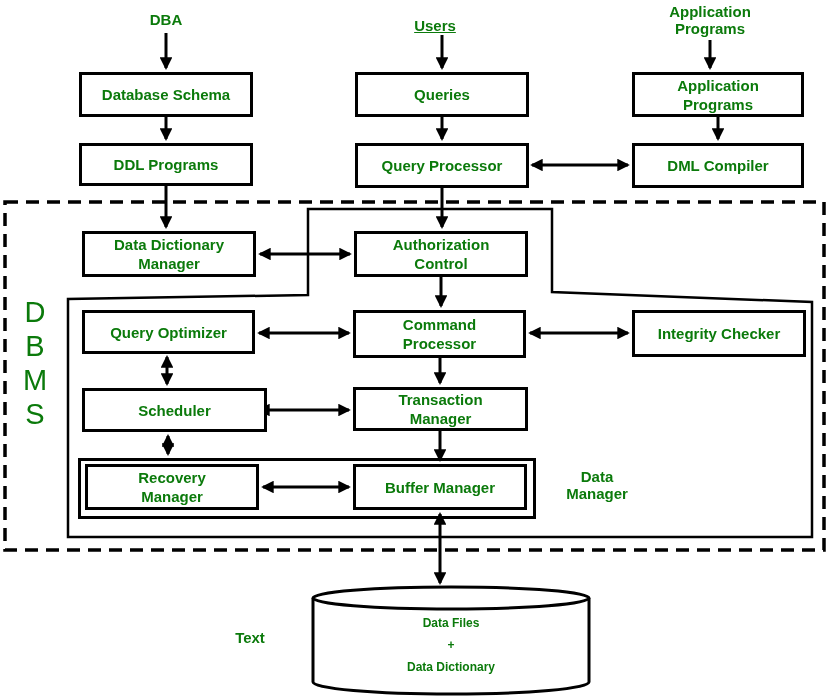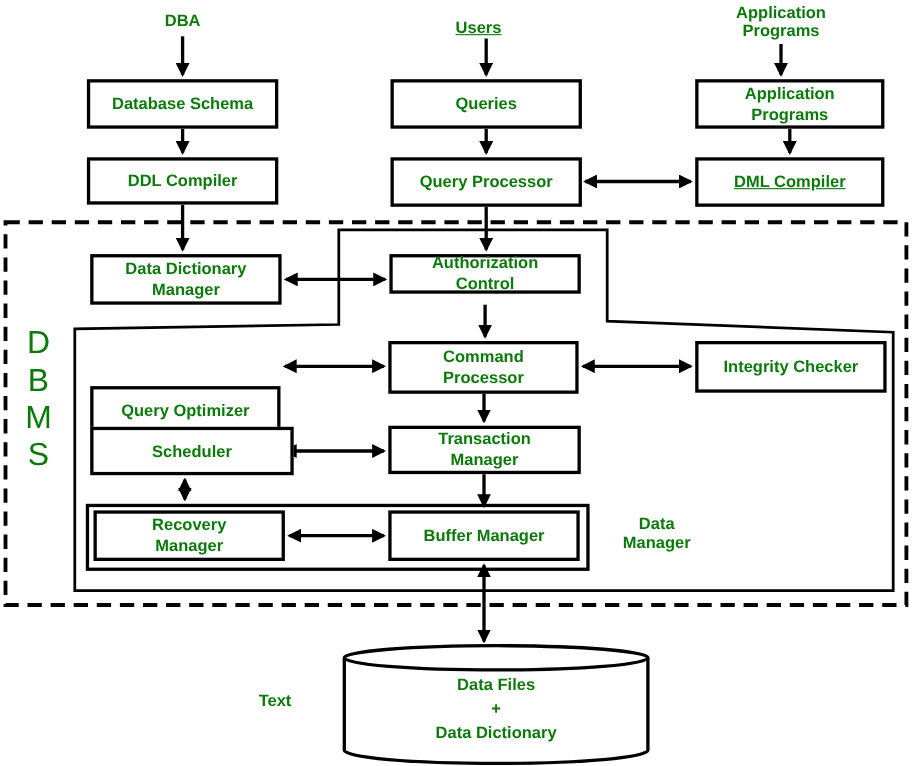--- a/index.html
+++ b/index.html
@@ -26,21 +26,21 @@
     position:absolute; box-sizing:border-box; border:3px solid #000;
     background:transparent; z-index:2;
   }
   #dbms-letters {
     position:absolute; left:18px; top:295px; width:34px;
     color:var(--green,#0b7a0b); font-size:29px; line-height:34px;
     font-weight:400; text-align:center; white-space:pre-line; z-index:3;
   }
   #cylinder-label {
     position:absolute; left:341px; top:612px; width:220px;
-    color:var(--green,#0b7a0b); font-weight:bold; font-size:15px;
+    color:var(--green,#0b7a0b); font-weight:bold; font-size:12px;
     line-height:22px; text-align:center; white-space:pre-line; z-index:3;
   }
 </style>
 </head>
 <body>
 
 <div id="stage">
 
   <svg id="wires" viewBox="0 0 830 696" xmlns="http://www.w3.org/2000/svg">
     <defs>
@@ -84,31 +84,31 @@
   </svg>
 
   <div class="frame" style="left:78px; top:458px; width:458px; height:61px;"></div>
 
   <div class="lbl" style="left:136px; top:11px; width:60px;">DBA</div>
   <div class="lbl" style="left:405px; top:17px; width:60px;text-decoration:underline;">Users</div>
   <div class="lbl" style="left:649px; top:3px; width:122px;">Application
 Programs</div>
 
   <div class="box" style="left:79px; top:72px; width:174px; height:45px;">Database Schema</div>
-  <div class="box" style="left:79px; top:143px; width:174px; height:43px;">DDL Compiler</div>
+  <div class="box" style="left:79px; top:143px; width:174px; height:43px;">DDL Programs</div>
   <div class="box" style="left:355px; top:72px; width:174px; height:45px;text-align:center;">Queries</div>
   <div class="box" style="left:355px; top:143px; width:174px; height:45px;">Query Processor</div>
   <div class="box" style="left:632px; top:72px; width:172px; height:45px;">Application
 Programs</div>
-  <div class="box" style="left:632px; top:143px; width:172px; height:45px;text-decoration:underline;">DML Compiler</div>
+  <div class="box" style="left:632px; top:143px; width:172px; height:45px;">DML Compiler</div>
   <div class="box" style="left:82px; top:231px; width:174px; height:46px;">Data Dictionary
 Manager</div>
-  <div class="box" style="left:354px; top:231px; width:174px; height:36px;">Authorization
+  <div class="box" style="left:354px; top:231px; width:174px; height:46px;">Authorization
 Control</div>
-  <div class="box" style="left:82px; top:310px; width:173px; height:44px;margin-top:41px;">Query Optimizer</div>
+  <div class="box" style="left:82px; top:310px; width:173px; height:44px;">Query Optimizer</div>
   <div class="box" style="left:353px; top:310px; width:173px; height:48px;">Command
 Processor</div>
   <div class="box" style="left:632px; top:310px; width:174px; height:47px;">Integrity Checker</div>
   <div class="box" style="left:82px; top:388px; width:185px; height:44px;">Scheduler</div>
   <div class="box" style="left:353px; top:387px; width:175px; height:44px;">Transaction
 Manager</div>
   <div class="box" style="left:85px; top:464px; width:174px; height:46px;">Recovery
 Manager</div>
   <div class="box" style="left:353px; top:464px; width:174px; height:46px;">Buffer Manager</div>
 

